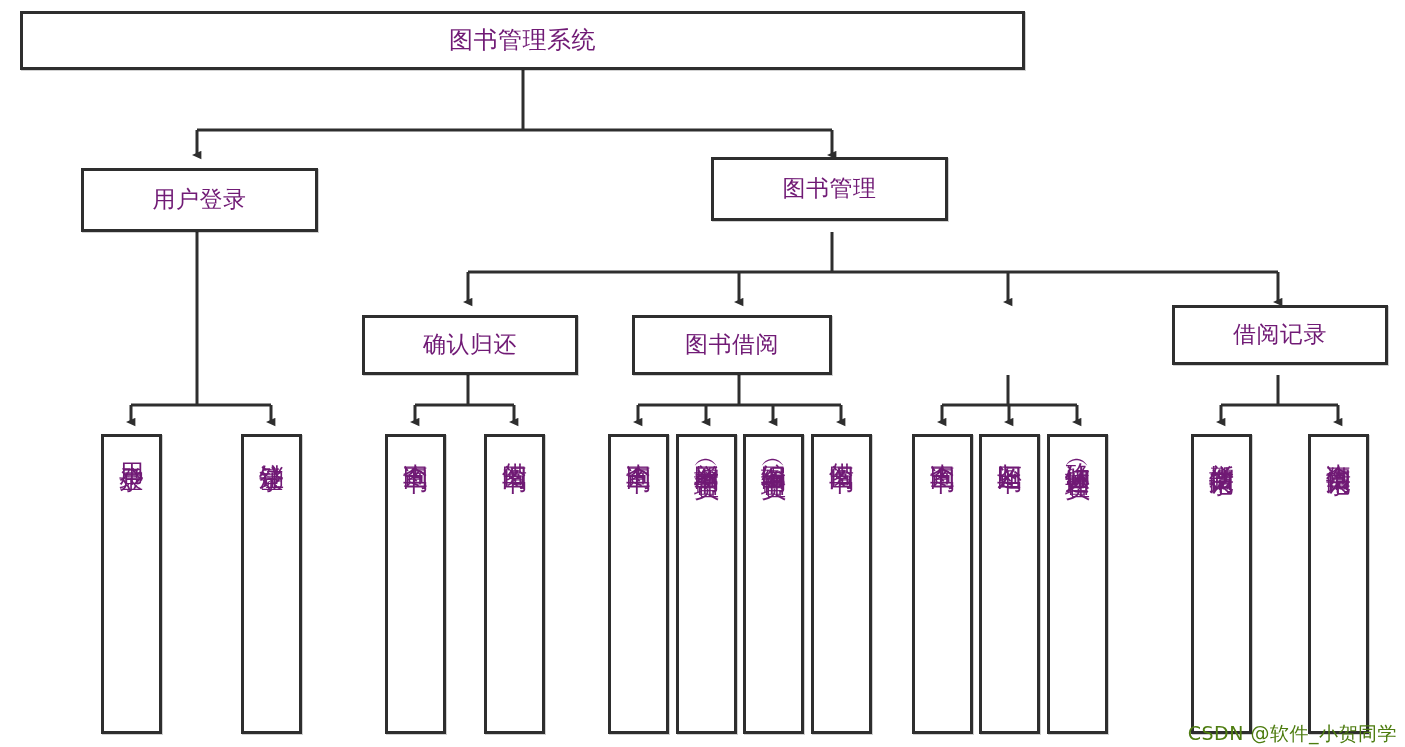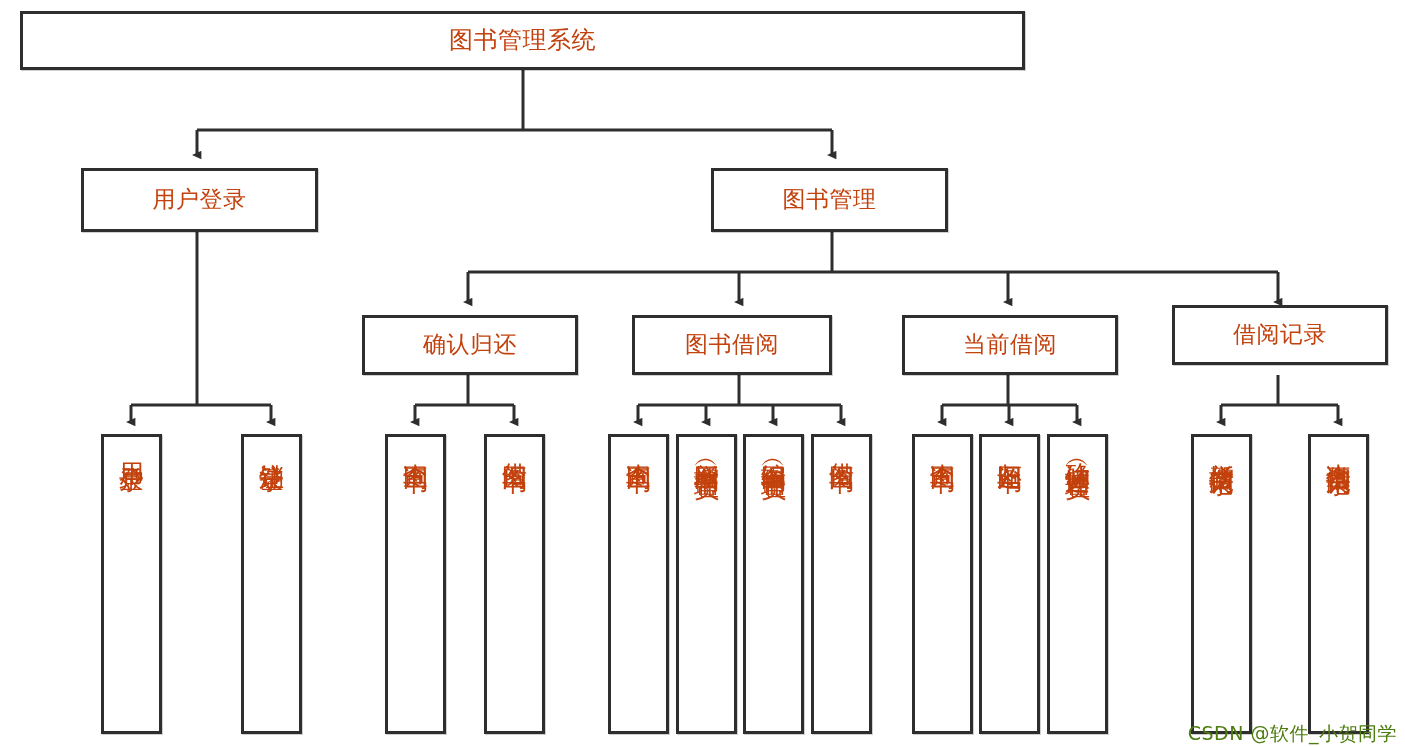--- a/index.html
+++ b/index.html
@@ -27,21 +27,21 @@
     pointer-events: none;
   }
   .node {
     position: absolute;
     box-sizing: border-box;
     border: 3px solid #2e2e2e;
     background: #ffffff;
     display: flex;
     align-items: center;
     justify-content: center;
-    color: #c2410c;
+    color: #701a75;
     box-shadow: 1px 1px 0 rgba(0,0,0,0.18);
   }
   .node .lbl {
     display: block;
     text-align: center;
     white-space: nowrap;
     line-height: 1.18;
   }
   .node.horiz .lbl {
     font-size: 23px;
@@ -127,32 +127,29 @@
     </g>
   </svg>
 
   <div class="node horiz root" style="left:20px; top:11px; width:1005px; height:59px;">
     <span class="lbl">图书管理系统</span>
   </div>
 
   <div class="node horiz" style="left:81px; top:168px; width:237px; height:64px;">
     <span class="lbl">用户登录</span>
   </div>
-  <div class="node horiz" style="left:711px; top:168px; width:237px; height:64px;">
+  <div class="node horiz" style="left:711px; top:157px; width:237px; height:64px;">
     <span class="lbl">图书管理</span>
   </div>
 
   <div class="node horiz" style="left:362px; top:315px; width:216px; height:60px;">
     <span class="lbl">确认归还</span>
   </div>
   <div class="node horiz" style="left:632px; top:315px; width:200px; height:60px;">
     <span class="lbl">图书借阅</span>
-  </div>
-  <div class="node horiz" style="left:902px; top:315px; width:216px; height:60px;">
-    <span class="lbl">当前借阅</span>
   </div>
   <div class="node horiz" style="left:1172px; top:305px; width:216px; height:60px;">
     <span class="lbl">借阅记录</span>
   </div>
 
   <div class="node vert" style="left:101px; top:434px; width:61px; height:300px;">
     <span class="lbl">用户登录</span>
   </div>
   <div class="node vert" style="left:241px; top:434px; width:61px; height:300px;">
     <span class="lbl">注销登录</span>

